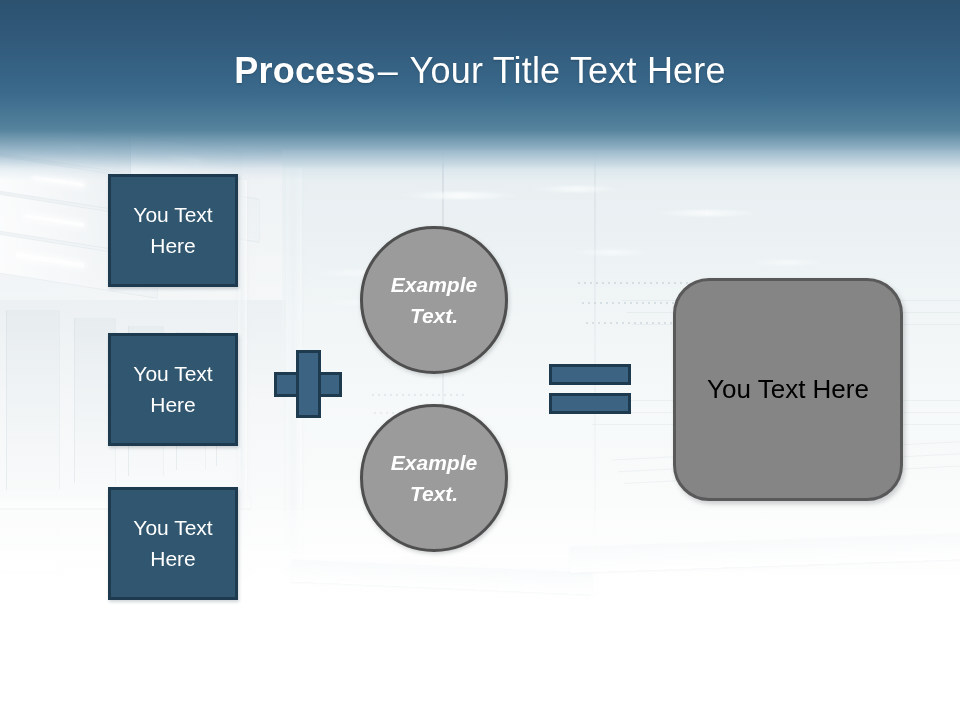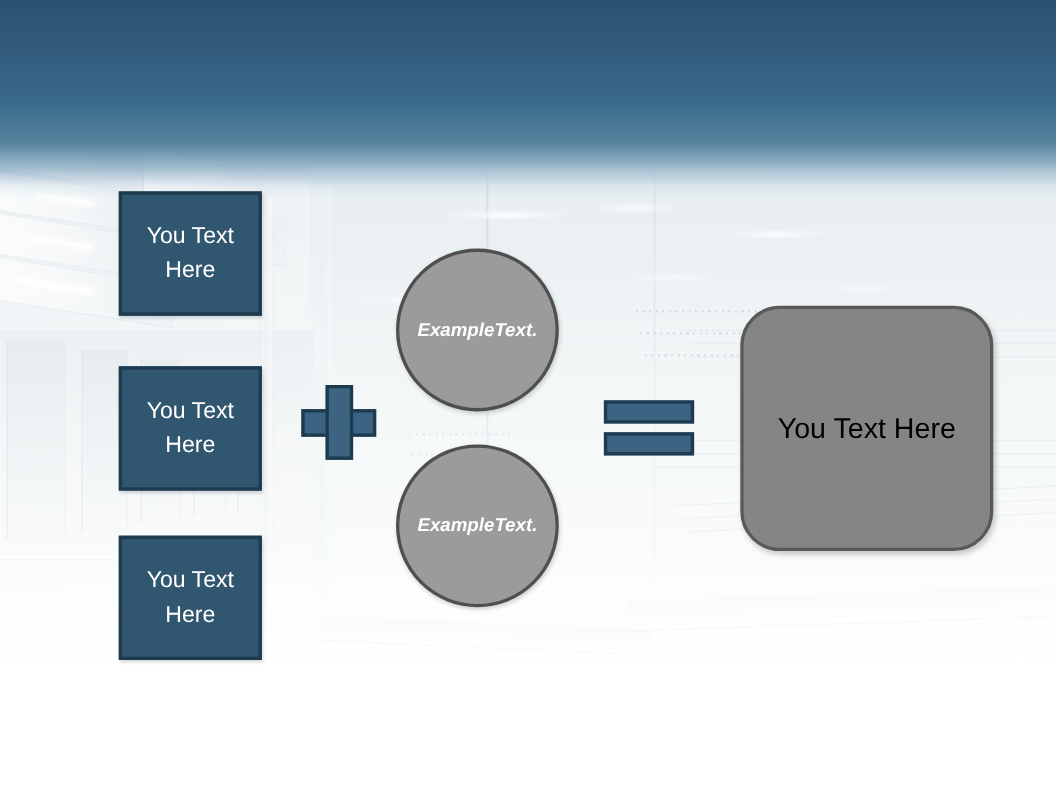--- a/index.html
+++ b/index.html
@@ -190,26 +190,26 @@
 
   .gray-circle {
     position: absolute;
     width: 148px;
     height: 148px;
     border-radius: 50%;
     background: #9b9b9b;
     border: 3px solid #4f4f4f;
     box-sizing: border-box;
     display: flex;
-    flex-direction: row;
+    flex-direction: column;
     align-items: center;
     justify-content: center;
     text-align: center;
     color: #ffffff;
-    font-size: 17px;
+    font-size: 21px;
     font-weight: 700;
     font-style: italic;
     line-height: 1.5;
     box-shadow: 1px 2px 4px rgba(80,85,90,.28);
   }
   .gray-circle.c1 { left: 360px; top: 226px; }
   .gray-circle.c2 { left: 360px; top: 404px; }
 
   .plus-sign {
     position: absolute;
@@ -341,20 +341,23 @@
     </div>
 
     <div class="bg-floor"></div>
     <div class="floor-skirt" style="left:292px; top:566px; width:300px; height:22px; transform:skewY(2.5deg);"></div>
     <div class="floor-skirt" style="left:570px; top:540px; width:390px; height:26px; transform:skewY(-2deg);"></div>
 
     <div class="bg-haze"></div>
   </div>
 
   <div class="header-band"></div>
+  <div class="slide-title">
+    <span class="t-bold">Process</span><span class="t-dash">–</span> <span class="t-rest">Your Title Text Here</span>
+  </div>
 
   <div class="blue-box b1">
     <span>You Text Here</span>
   </div>
   <div class="blue-box b2">
     <span>You Text Here</span>
   </div>
   <div class="blue-box b3">
     <span>You Text Here</span>
   </div>

